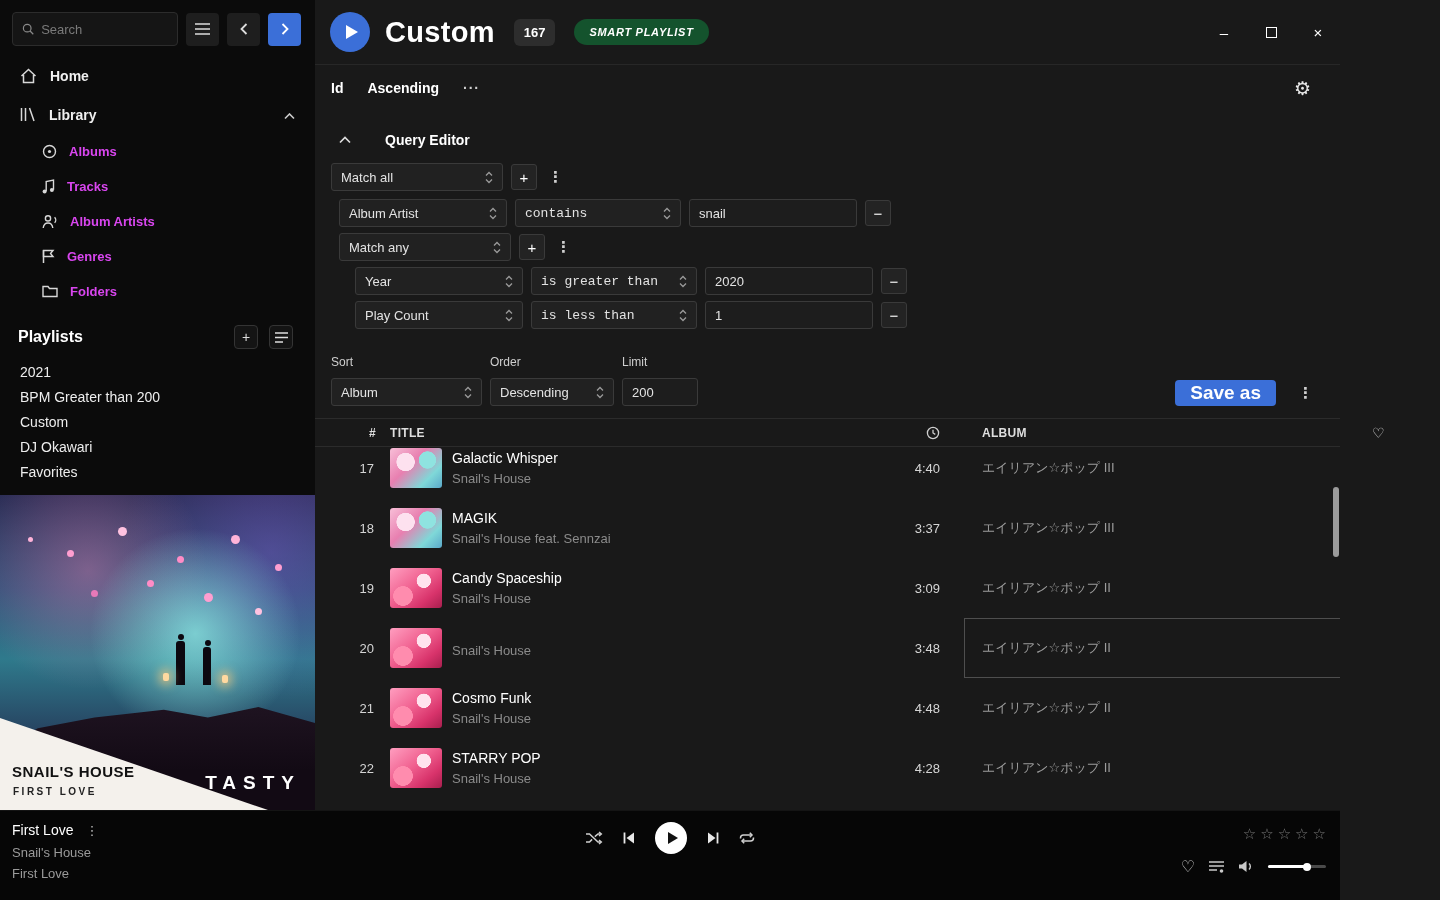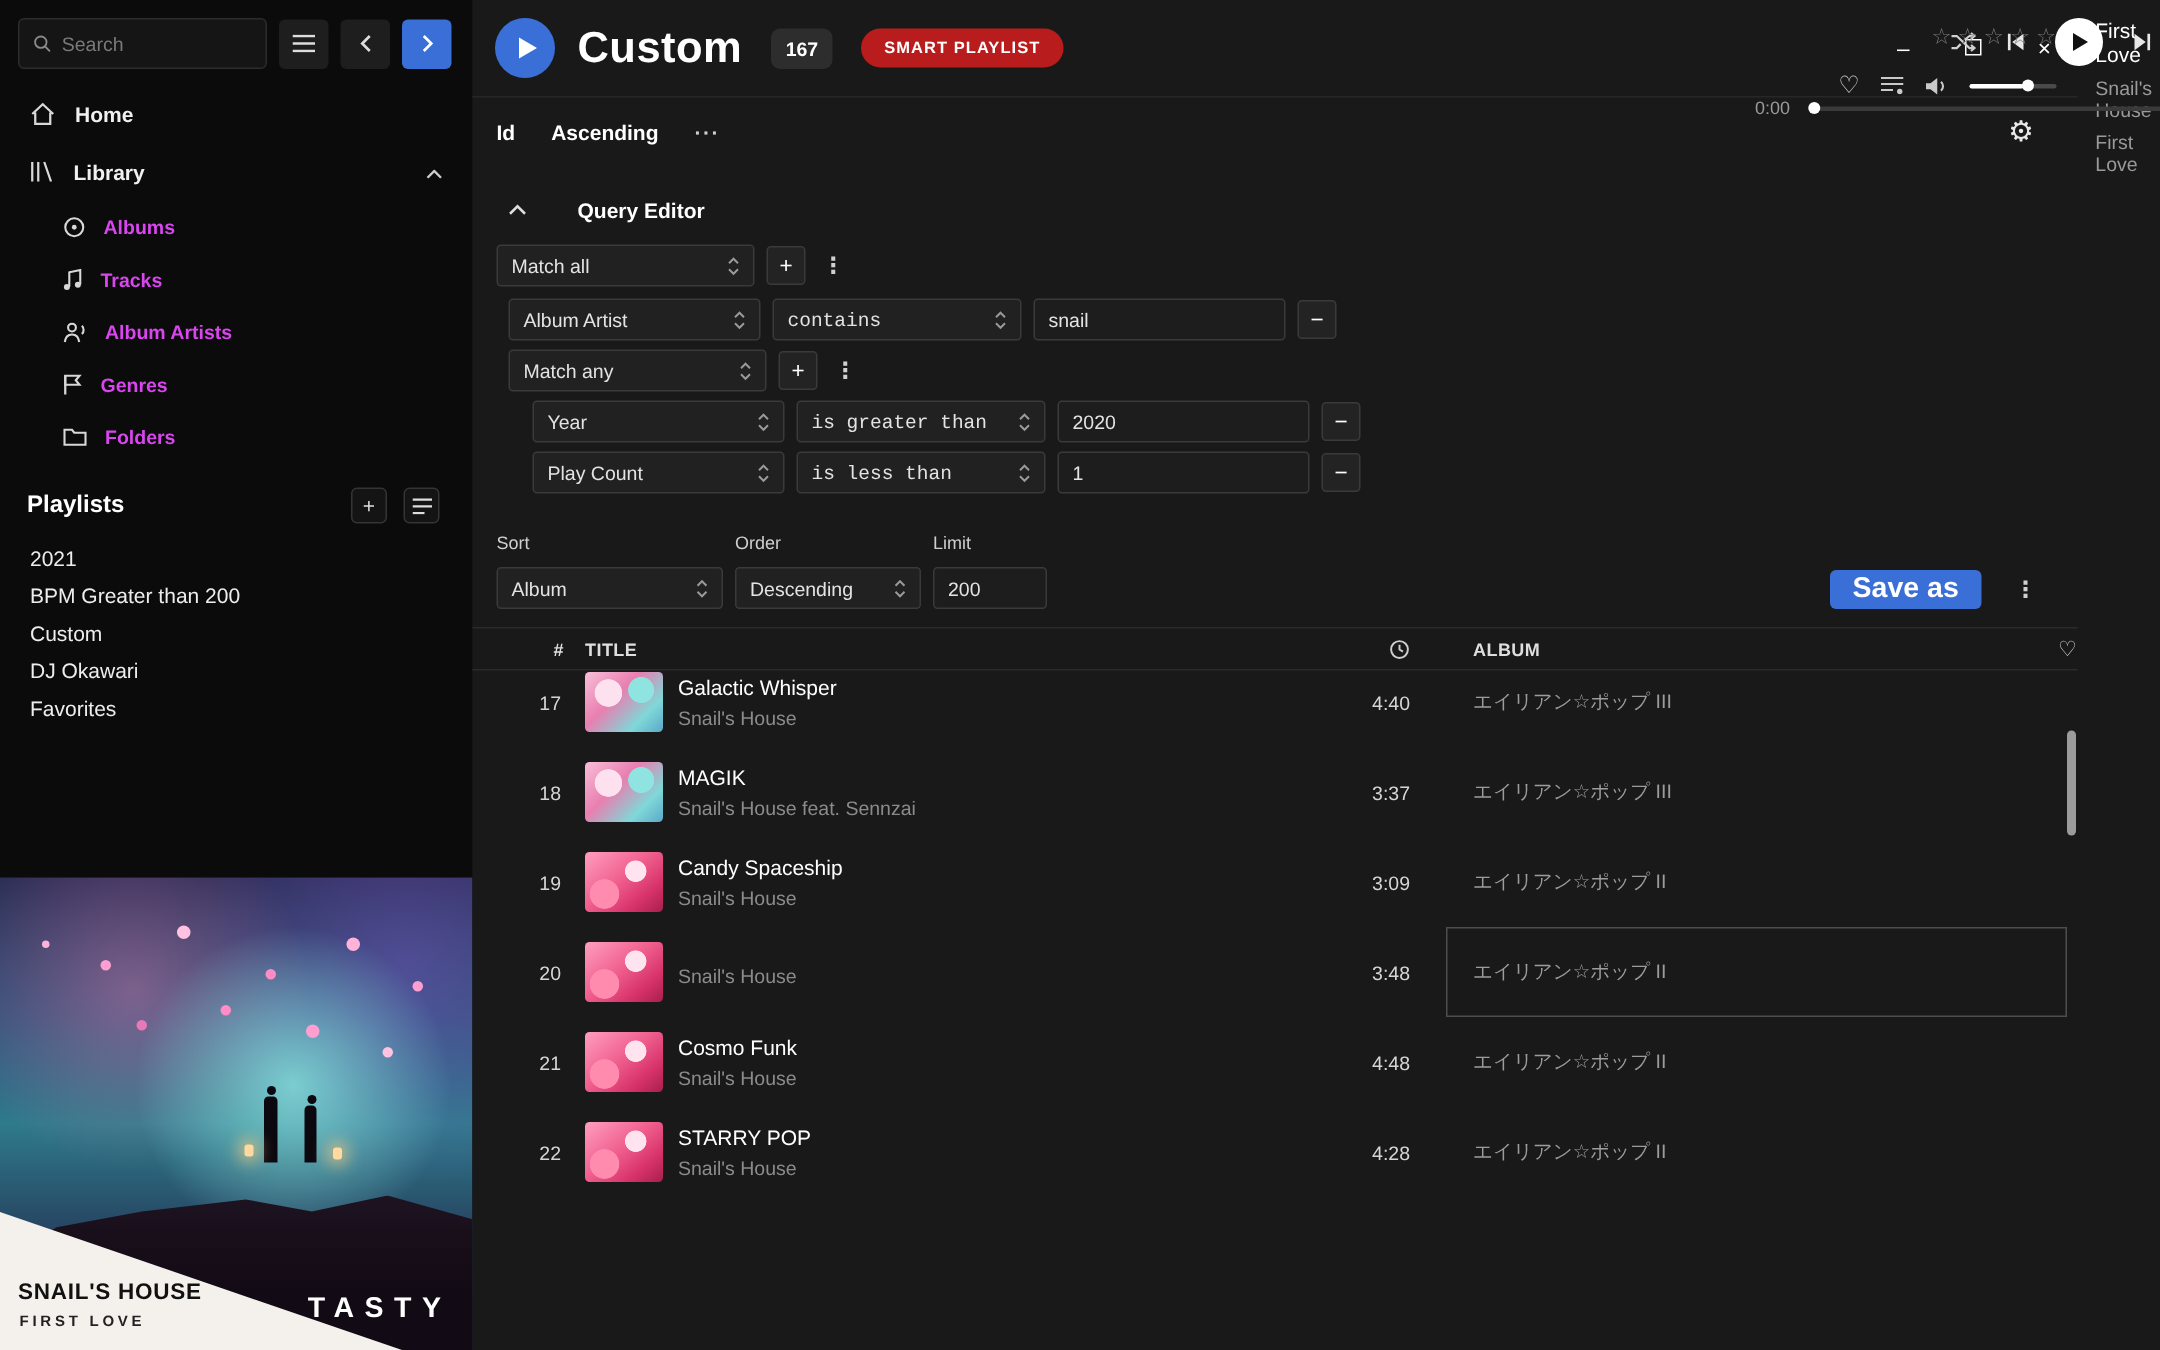--- a/index.html
+++ b/index.html
@@ -1,18 +1,18 @@
 <!DOCTYPE html>
 <html><head>
 <meta charset="utf-8">
 <style>
   * { margin:0; padding:0; box-sizing:border-box; }
   html,body { width:1440px; height:900px; overflow:hidden; background:#191919;
     font-family:"Liberation Sans","DejaVu Sans",sans-serif; color:#fff; }
-  .app { width:1340px; height:900px; display:flex; flex-direction:row; }
+  .app { width:1340px; height:900px; display:flex; flex-direction:column; }
   .body-row { flex:1; display:flex; min-height:0; }
 
   
   .sidebar { width:315px; min-width:315px; background:#0b0b0b; display:flex; flex-direction:column; }
   .sidebar-top { display:flex; gap:8px; padding:12px 12px 10px 12px; align-items:center; }
   .search-box { flex:0 0 166px; height:34px; background:#151515; border:1px solid #2c2c2c; border-radius:4px;
     display:flex; align-items:center; padding:0 9px; gap:7px; }
   .search-box input { background:transparent; border:none; outline:none; color:#ddd; font-size:13px; width:100%; font-family:inherit; }
   .search-box input::placeholder { color:#7a7a7a; }
   .icon-btn { width:33px; height:33px; background:#1e1e1e; border:none; border-radius:4px;
@@ -55,21 +55,21 @@
   .art-title { position:absolute; left:13px; bottom:13px; color:#222; font-size:10px; font-weight:700; letter-spacing:2.5px; }
   .art-label { position:absolute; right:14px; bottom:16px; color:#fff; font-size:19px; font-weight:700; letter-spacing:7px; }
 
   
   .main { flex:1; min-width:0; display:flex; flex-direction:column; position:relative; background:#191919; }
   .main-header { height:65px; border-bottom:1px solid #272727; display:flex; align-items:center; padding-left:15px; position:relative; }
   .play-circle { width:40px; height:40px; border-radius:50%; background:#3b6fd8; display:flex; align-items:center; justify-content:center; cursor:pointer; }
   .play-circle .tri { width:0; height:0; border-left:12px solid #fff; border-top:7px solid transparent; border-bottom:7px solid transparent; margin-left:3px; }
   .page-title { font-size:29px; font-weight:800; margin-left:15px; letter-spacing:.3px; }
   .count-badge { margin-left:19px; background:#2d2d2d; border-radius:6px; padding:6px 10px; font-size:13px; font-weight:700;text-align:center; }
-  .type-badge { margin-left:19px; background:#b91c1c; border-radius:13px; padding:7px 15px; font-size:11px; font-weight:700; letter-spacing:.7px; }
+  .type-badge { margin-left:19px; background:#14532d; border-radius:13px; padding:7px 15px; font-size:11px; font-weight:700; letter-spacing:.7px;font-style:italic; }
   .win-controls { position:absolute; right:13px; top:0; height:65px; display:flex; align-items:center; gap:29px; }
   .win-btn { color:#fff; font-size:15px; width:18px; text-align:center; cursor:pointer; }
   .maxbox { display:inline-block; width:11px; height:11px; border:1.5px solid #fff; }
 
   .controls-row { height:46px; display:flex; align-items:center; padding:0 16px; gap:24px; }
   .ctl-label { font-size:14px; font-weight:700; cursor:pointer; }
   .ellipsis { color:#cfcfcf; font-size:14px; font-weight:700; letter-spacing:1px; cursor:pointer; }
   .gear { margin-left:auto; font-size:19px; color:#e8e8e8; margin-right:13px; cursor:pointer; }
 
   .qe { padding:0 16px; }
@@ -553,27 +553,20 @@
           </svg>
       </span>
       <span class="pbtn">
         <svg width="16" height="14" viewBox="0 0 16 14">
             <path d="M13 4H4.5A3 3 0 001.5 7v.5M3 10h8.5a3 3 0 003-3v-.5" fill="none" stroke="#d0d0d0" stroke-width="1.5"></path>
             <path d="M10.8 1.8L13 4l-2.2 2.2M5.2 12.2L3 10l2.2-2.2" fill="none" stroke="#d0d0d0" stroke-width="1.5"></path>
           </svg>
       </span>
     </div>
 
-    <div class="progress">
-      <span class="ptime" style="text-align:right">0:00</span>
-      <div class="pbar">
-          <div class="pknob"></div>
-        </div>
-      <span class="ptime right">3:34</span>
-    </div>
 
     <div class="stars">
       <span>☆</span>
       <span>☆</span>
       <span>☆</span>
       <span>☆</span>
       <span>☆</span>
     </div>
 
     <div class="rc">

